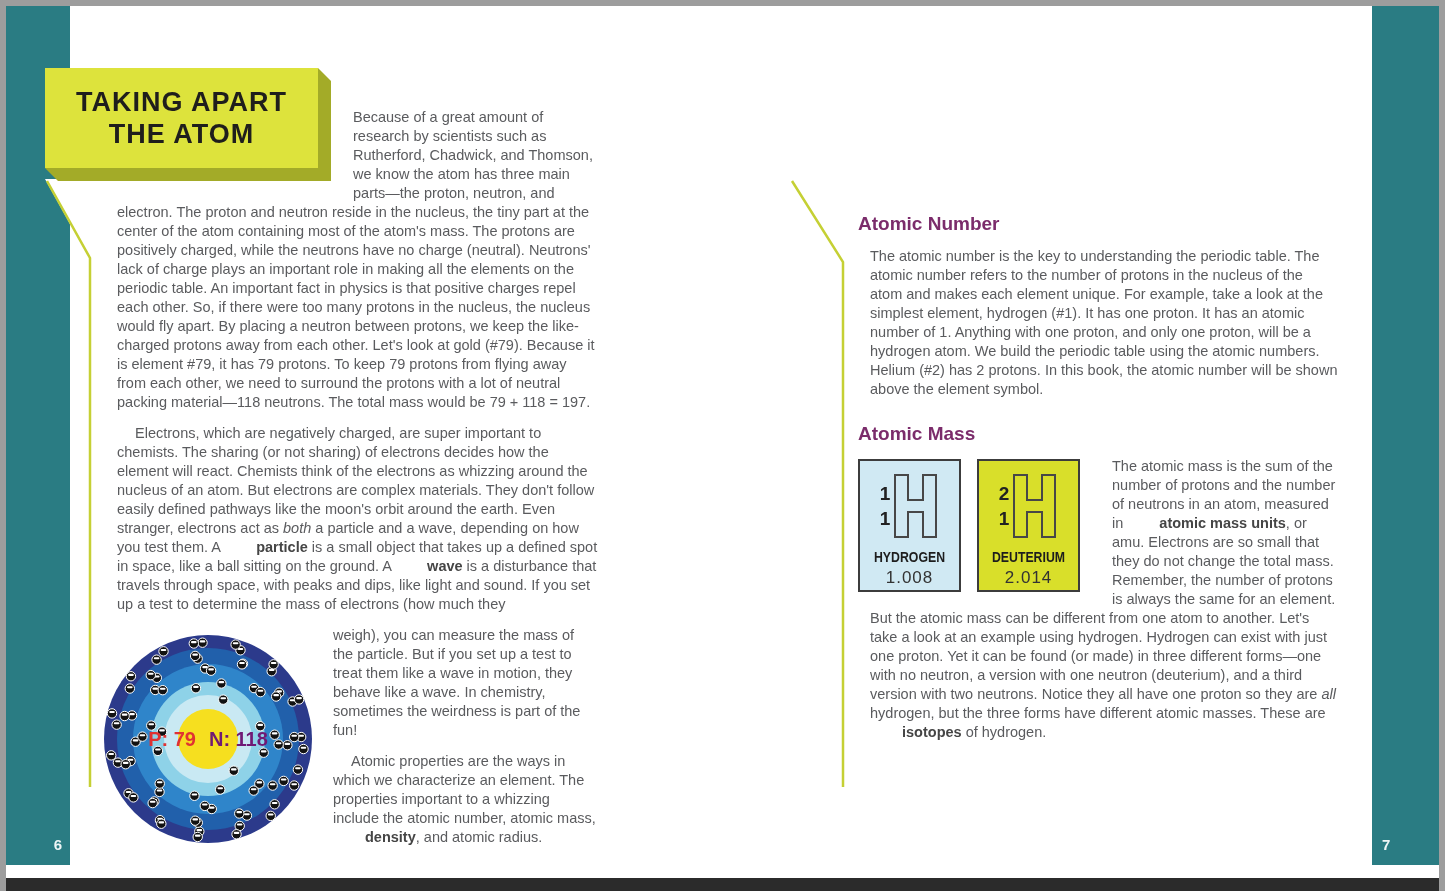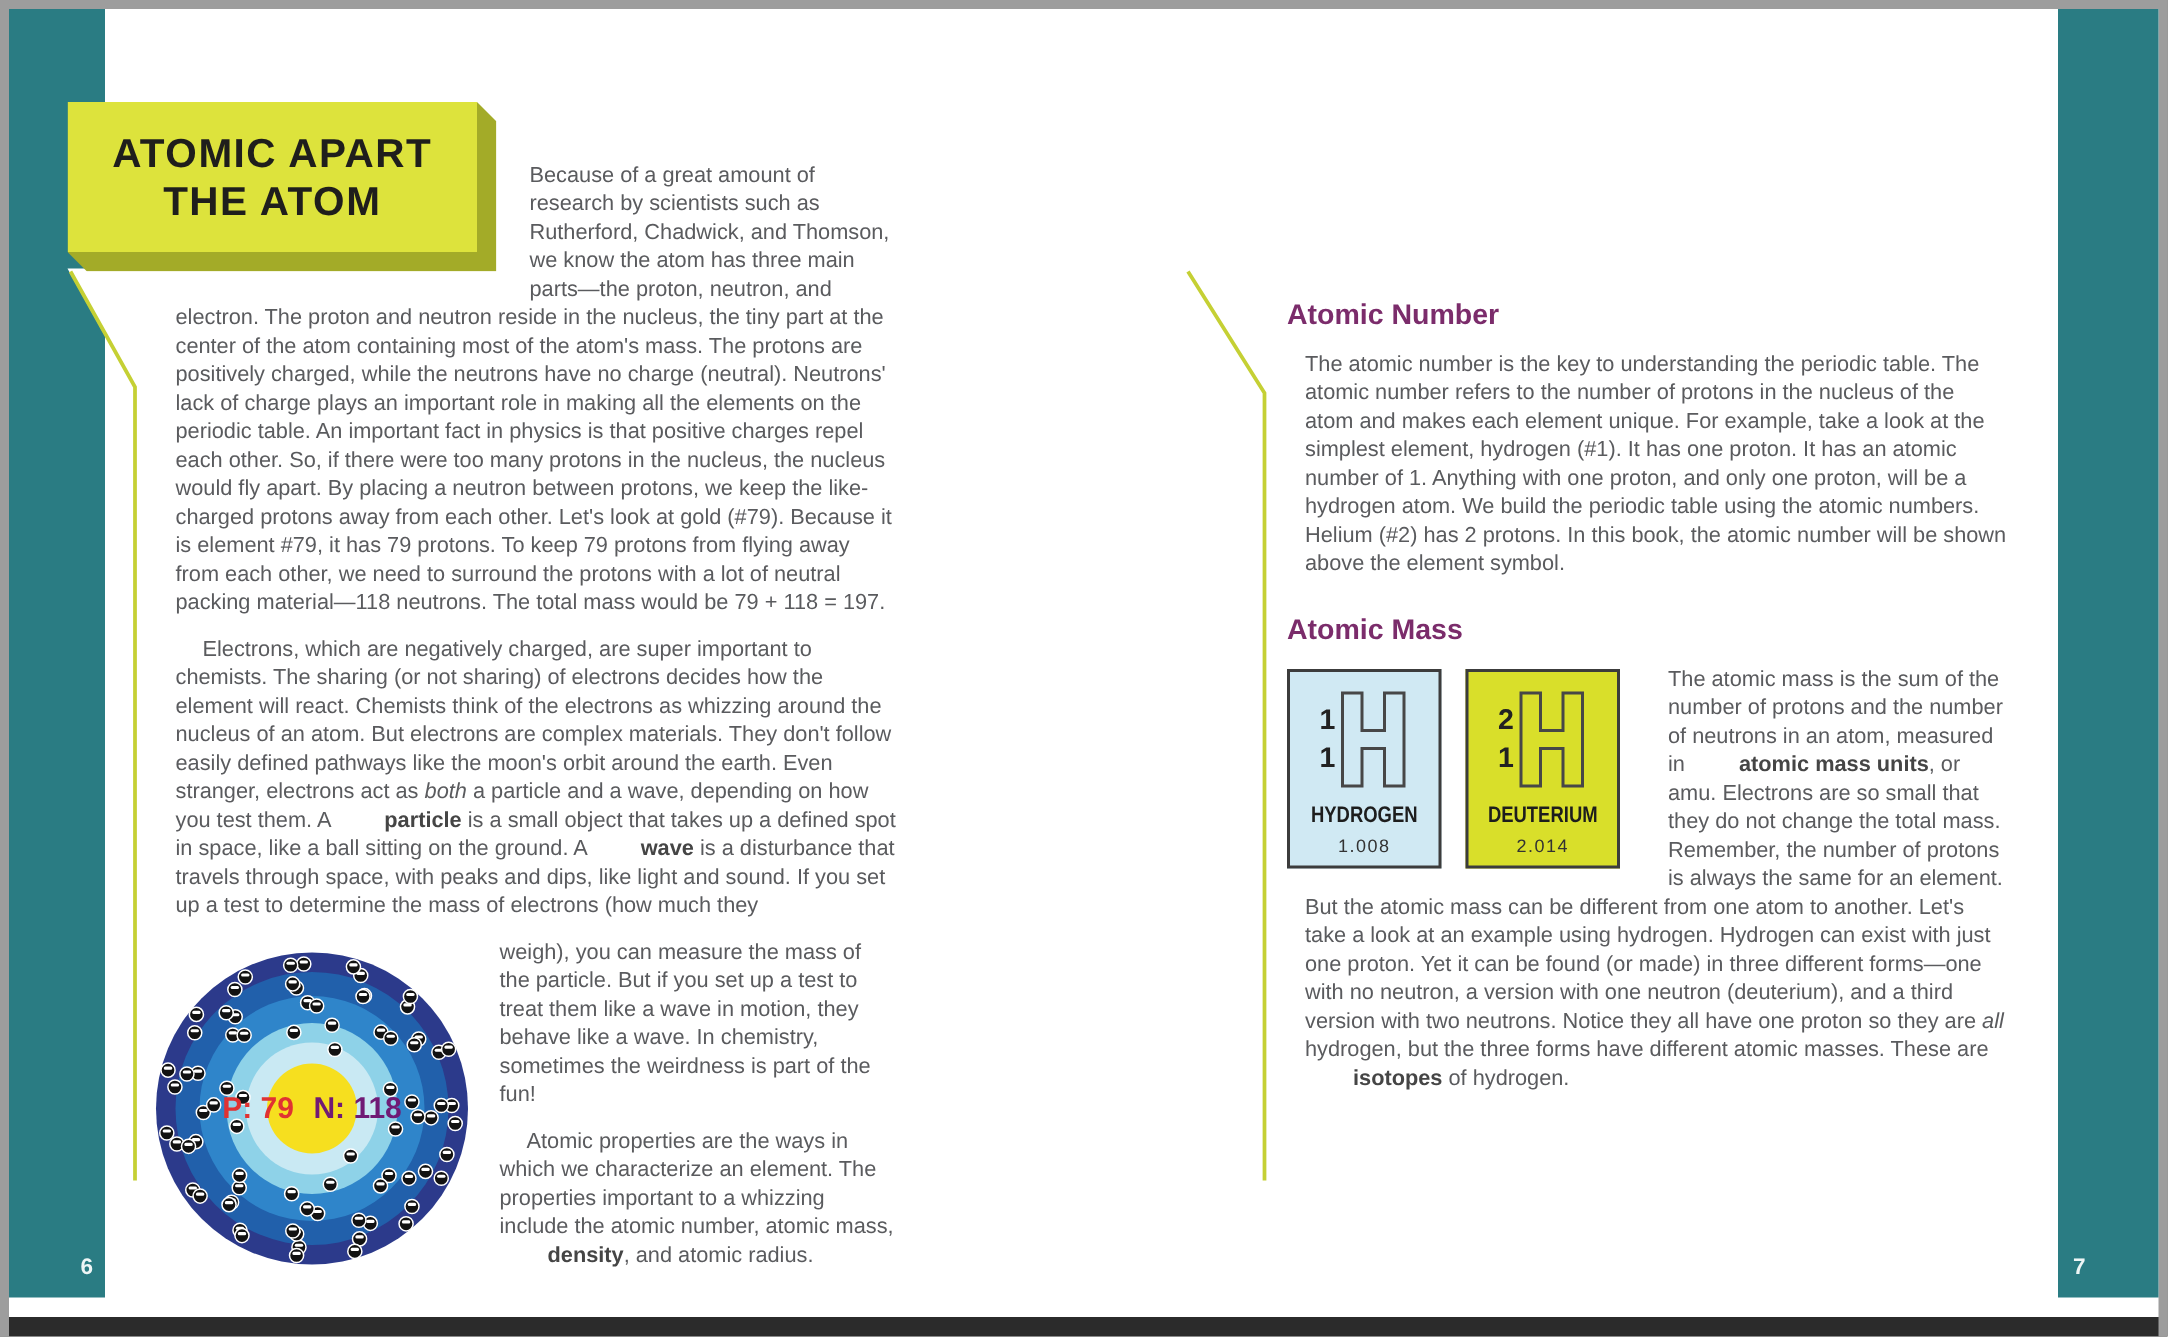--- a/index.html
+++ b/index.html
@@ -24,21 +24,21 @@
          letter-spacing:1px;white-space:nowrap;}
   #title-left{left:45px;top:68px;}
   #title-right{left:790px;top:68px;}
 
   
   .flow{position:absolute;z-index:3;color:#5a5b5e;font-size:14.5px;line-height:19px;}
   .flow p{margin:12px;text-align:left;}
   .flow b{font-weight:bold;color:#454545;padding-left:32px;}
   .flow i{font-style:italic;}
   #lp-flow{left:105px;top:96px;width:505px;}
-  #rp-flow{left:858px;top:200px;width:492px;}
+  #rp-flow{left:858px;top:213px;width:492px;}
   .box-spacer{float:left;width:248px;height:102px;}
   .indent{text-indent:18px;}
   h2.sec{margin:0 0 12px 0;font-size:19px;line-height:22px;color:#7b2c6b;font-weight:bold;}
   #am-head{margin-top:24px;}
   .sec1-body{margin-bottom:0;}
 
   
   figure.atom{float:left;width:210px;height:210px;margin:8px 20px 0 -2px;position:relative;padding:0;}
   .atom-label{position:absolute;left:0;top:0;width:210px;height:210px;display:flex;flex-direction:row;
          align-items:center;justify-content:center;line-height:18px;font-weight:bold;font-size:20px;}
@@ -47,40 +47,40 @@
 
   
   .boxes{float:left;width:240px;margin:2px 14px 8px 0;}
   .ebox{display:inline-block;vertical-align:top;width:99px;height:129px;border:2px solid #3c3c3c;
         text-align:center;padding-top:0;}
   .ebox + .ebox{margin-left:12px;}
   .ebox-top{display:flex;align-items:center;justify-content:center;margin-top:12px;}
   .ebox-nums{display:flex;flex-direction:column;font-weight:bold;font-size:19px;color:#222;
         line-height:25px;margin-right:2px;}
   .ename{font-weight:bold;font-size:15px;color:#1d1d1d;margin-top:8px;transform:scaleX(.82);}
-  .emass{font-size:12px;color:#333;margin-top:2px;letter-spacing:1px;}
+  .emass{font-size:17px;color:#333;margin-top:2px;letter-spacing:1px;}
   .clr{clear:both;}
 </style>
 </head>
 <body>
 
 <div id="stage">
   <div class="paper"></div>
   <div class="teal-strip" id="teal-left"></div>
   <div class="teal-strip" id="teal-right"></div>
 
   <svg class="tails" width="1445" height="891">
     <polygon points="45,179 70,179 70,224" fill="#ffffff"></polygon>
     <polyline points="47,181 90,258 90,787" fill="none" stroke="#c5d034" stroke-width="2.5"></polyline>
     <polyline points="792,181 843,262 843,787" fill="none" stroke="#c5d034" stroke-width="2.5"></polyline>
   </svg>
 
   <div class="box3d" id="title-left">
     <div class="face">
-      <span>ATOMIC APART</span>
+      <span>TAKING APART</span>
       <span>THE ATOM</span>
     </div>
   </div>
 
 
   <div class="flow" id="lp-flow">
     <div class="box-spacer"></div>
     <p><span>Because of a great amount of research by scientists such as Rutherford, Chadwick, and Thomson, we know the atom has three main parts—the proton, neutron, and electron. The proton and neutron reside in the nucleus, the tiny part at the center of the atom containing most of the atom's mass. The protons are positively charged, while the neutrons have no charge (neutral). Neutrons' lack of charge plays an important role in making all the elements on the periodic table. An important fact in physics is that positive charges repel each other. So, if there were too many protons in the nucleus, the nucleus would fly apart. By placing a neutron between protons, we keep the like-charged protons away from each other. Let's look at gold (#79). Because it is element #79, it has 79 protons. To keep 79 protons from flying away from each other, we need to surround the protons with a lot of neutral packing material—118 neutrons. The total mass would be 79 + 118 = 197.</span></p>
     <p class="indent"><span>Electrons, which are negatively charged, are super important to chemists. The sharing (or not sharing) of electrons decides how the element will react. Chemists think of the electrons as whizzing around the nucleus of an atom. But electrons are complex materials. They don't follow easily defined pathways like the moon's orbit around the earth. Even stranger, electrons act as </span><i>both</i><span> a particle and a wave, depending on how you test them. A </span><b>particle</b><span> is a small object that takes up a defined spot in space, like a ball sitting on the ground. A </span><b>wave</b><span> is a disturbance that travels through space, with peaks and dips, like light and sound. If you set up a test to determine the mass of electrons (how much they</span></p>
     <div>

